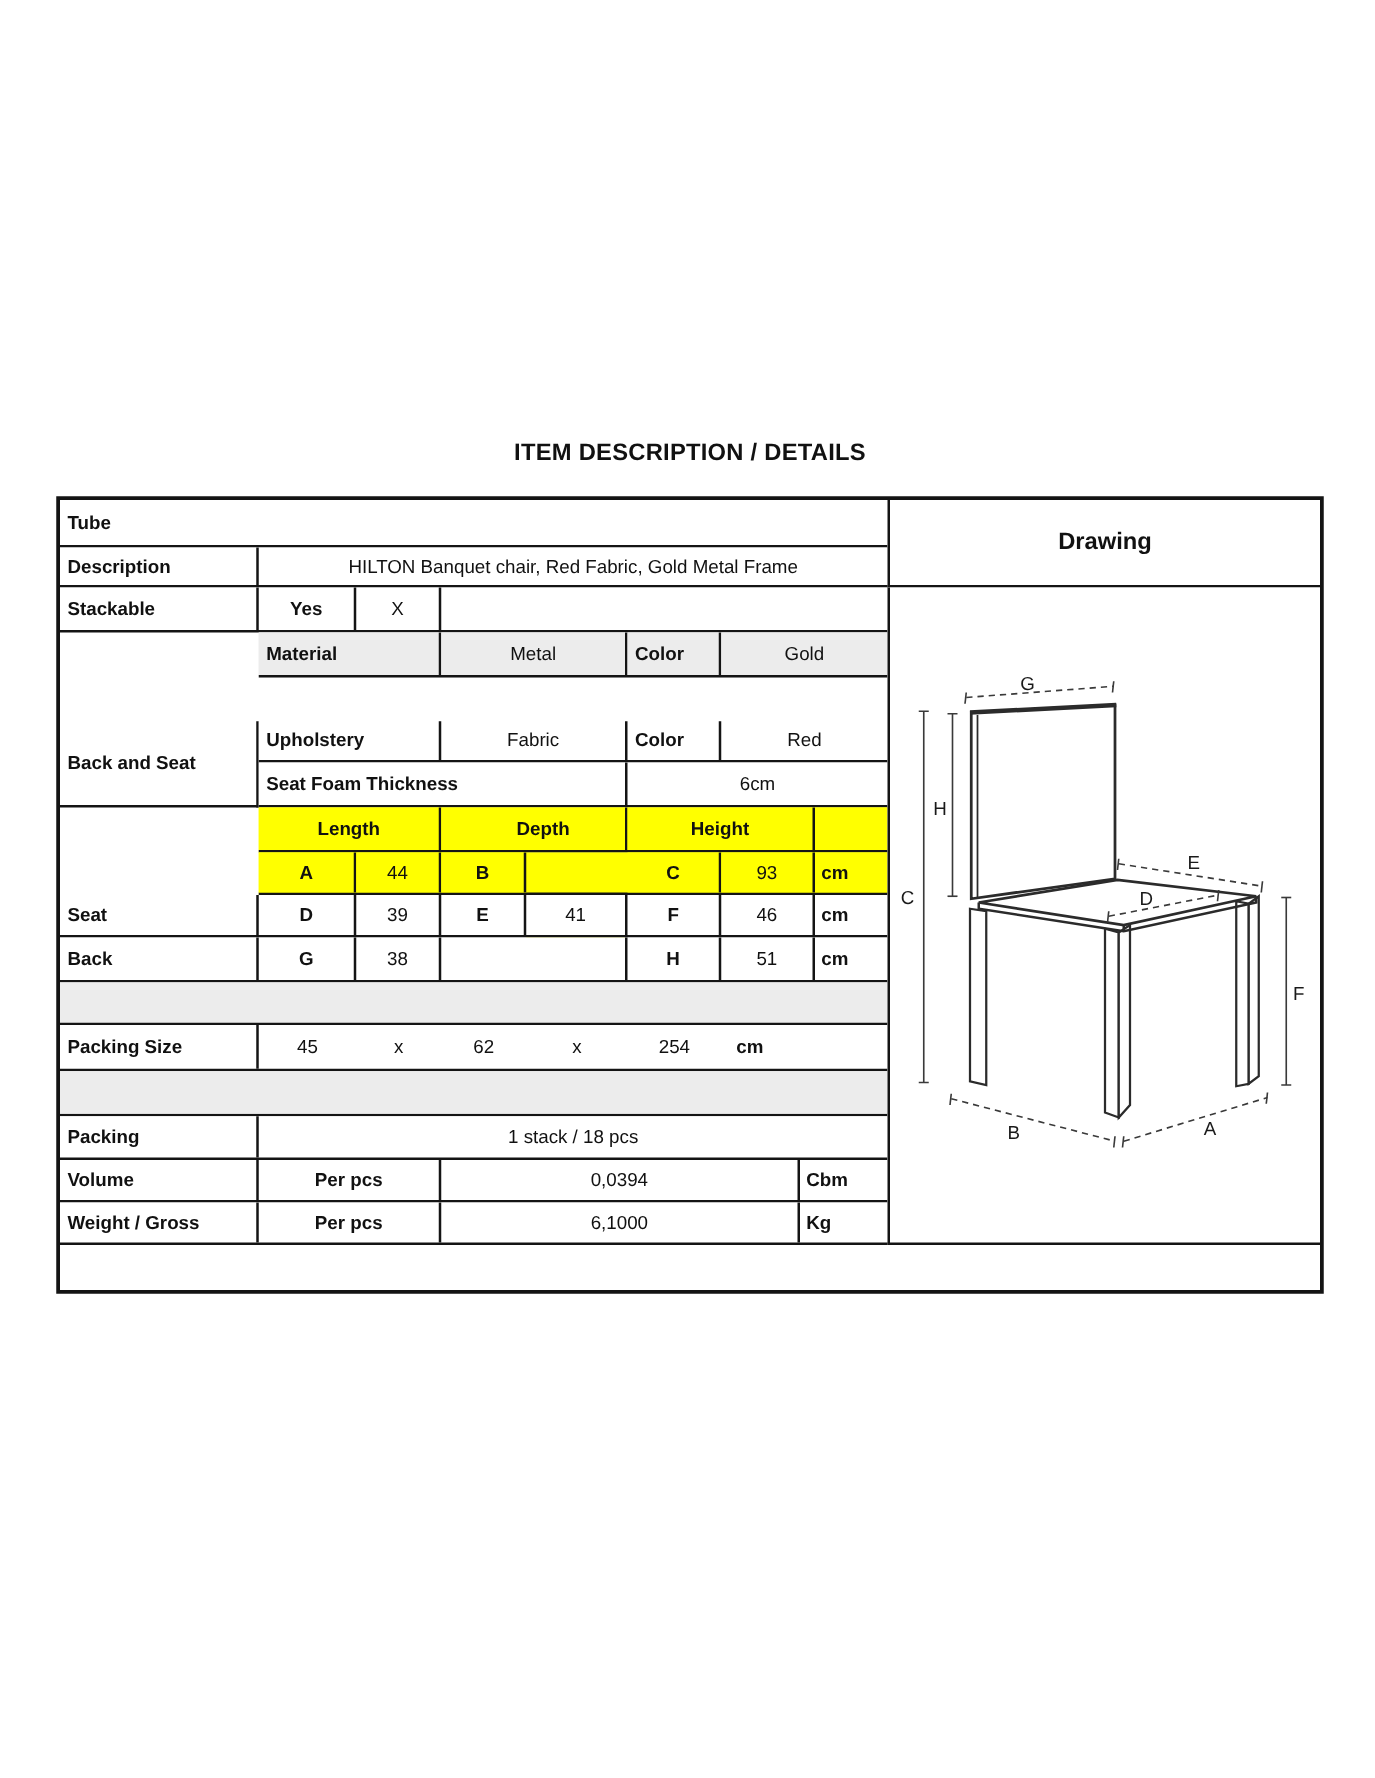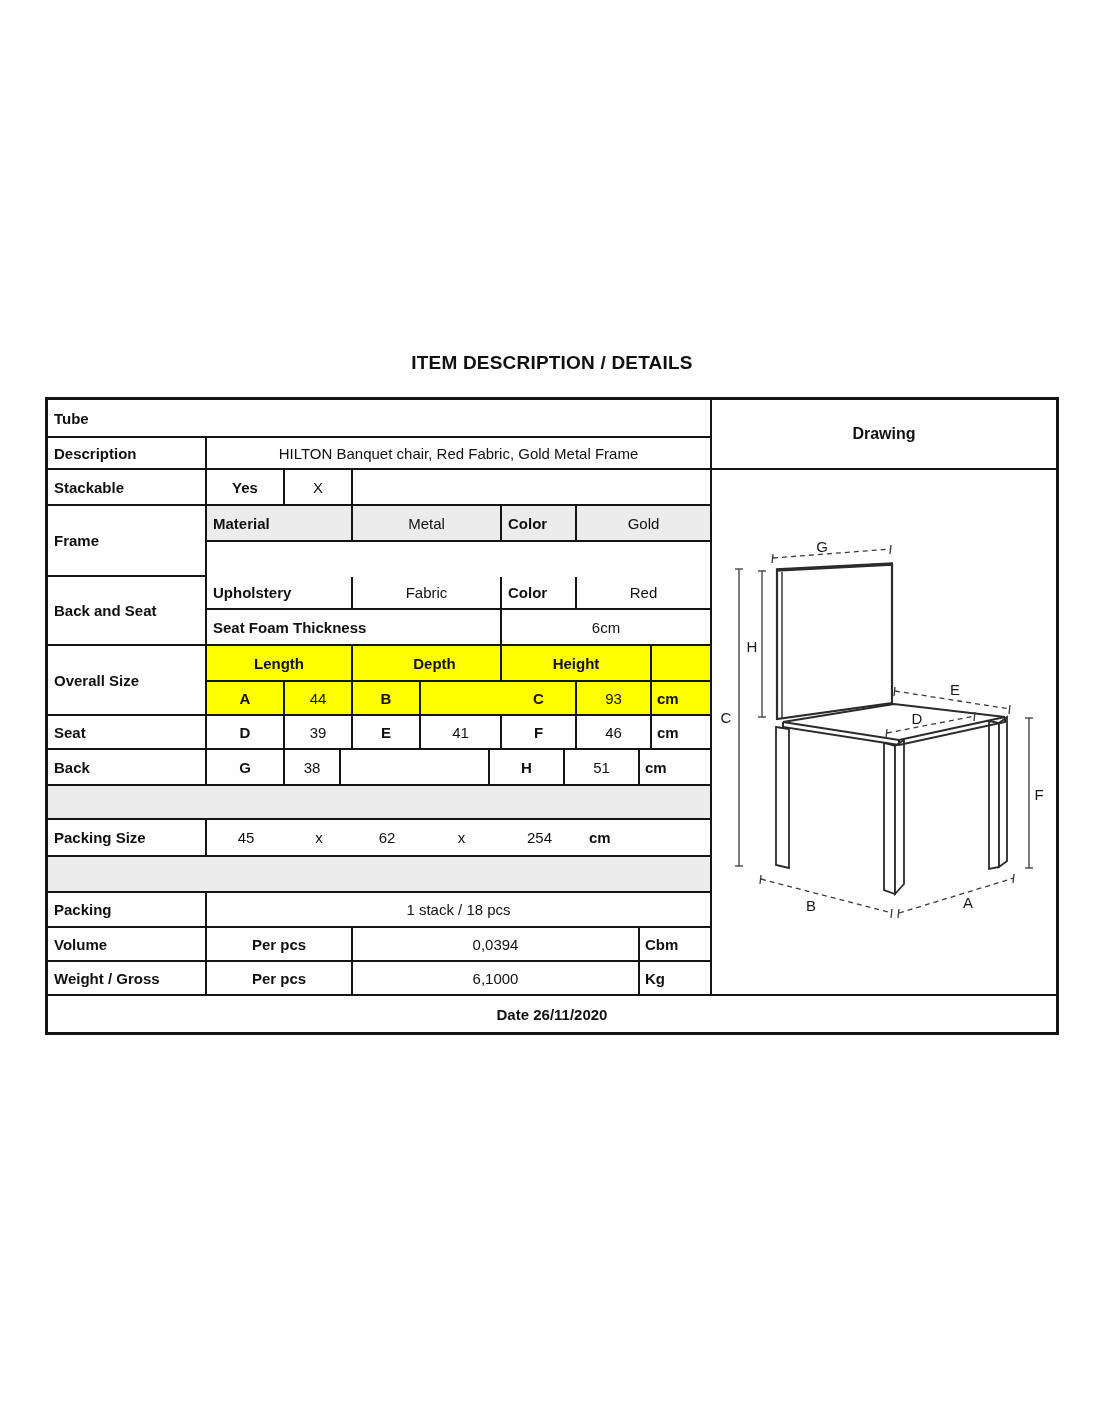--- a/index.html
+++ b/index.html
@@ -30,21 +30,21 @@
   .shade{background:#ececec;}
   .hl{background:#ffff00;}
   .spanlbl{position:absolute;box-sizing:border-box;display:flex;align-items:center;
     padding-left:6px;font-weight:bold;font-size:15px;
     border-right:2px solid #141414;border-bottom:2px solid #141414;background:#fff;}
   .pack-seg{display:flex;align-items:center;justify-content:center;height:100%;}
   .drawing-header{
     position:absolute;left:662px;top:0;width:346px;height:70px;box-sizing:border-box;
     border-left:2px solid #141414;border-bottom:2px solid #141414;
     display:flex;align-items:center;justify-content:center;
-    font-weight:bold;font-size:16px;background:#fff;
+    font-weight:bold;font-size:19px;background:#fff;
   }
   .drawing-area{
     position:absolute;left:662px;top:70px;width:346px;height:526px;box-sizing:border-box;
     border-left:2px solid #141414;border-bottom:2px solid #141414;background:#fff;
   }
   .drawing-area svg{display:block;}
   svg text{font-family:"Liberation Sans", sans-serif;font-size:15px;fill:#1a1a1a;}
 </style>
 </head>
 <body>
@@ -62,21 +62,20 @@
     <div class="cell" style="width:503px;">HILTON Banquet chair, Red Fabric, Gold Metal Frame</div>
   </div>
 
   <div class="row" style="left:0;top:70px;width:662px;height:36px;">
     <div class="cell lbl" style="width:159px;">Stackable</div>
     <div class="cell b" style="width:78px;">Yes</div>
     <div class="cell" style="width:68px;">X</div>
     <div class="cell" style="width:357px;"></div>
   </div>
 
-  <div class="spanlbl shade" style="left:0;top:106px;width:159px;height:71px;">Frame</div>
 
   <div class="row shade" style="left:159px;top:106px;width:503px;height:36px;">
     <div class="cell lbl shade" style="width:146px;">Material</div>
     <div class="cell shade" style="width:149px;">Metal</div>
     <div class="cell lbl shade" style="width:75px;">Color</div>
     <div class="cell shade" style="width:133px;">Gold</div>
   </div>
 
 
   <div class="spanlbl" style="left:0;top:177px;width:159px;height:69px;">Back and Seat</div>
@@ -86,21 +85,20 @@
     <div class="cell" style="width:149px;">Fabric</div>
     <div class="cell lbl" style="width:75px;">Color</div>
     <div class="cell" style="width:133px;">Red</div>
   </div>
 
   <div class="row" style="left:159px;top:210px;width:503px;height:36px;">
     <div class="cell lbl" style="width:295px;">Seat Foam Thickness</div>
     <div class="cell" style="width:208px;">6cm</div>
   </div>
 
-  <div class="spanlbl hl" style="left:0;top:246px;width:159px;height:70px;">Overall Size</div>
 
   <div class="row hl" style="left:159px;top:246px;width:503px;height:36px;">
     <div class="cell b hl" style="width:146px;">Length</div>
     <div class="cell b hl" style="width:149px;padding-left:16px;">Depth</div>
     <div class="cell b hl" style="width:150px;">Height</div>
     <div class="cell hl" style="width:58px;"></div>
   </div>
 
   <div class="row hl" style="left:159px;top:282px;width:503px;height:34px;">
     <div class="cell b hl" style="width:78px;">A</div>
@@ -119,21 +117,21 @@
     <div class="cell b" style="width:68px;">E</div>
     <div class="cell" style="width:81px;">41</div>
     <div class="cell b" style="width:75px;">F</div>
     <div class="cell" style="width:75px;">46</div>
     <div class="cell unit" style="width:58px;">cm</div>
   </div>
 
   <div class="row" style="left:0;top:350px;width:662px;height:36px;">
     <div class="cell lbl" style="width:159px;">Back</div>
     <div class="cell b" style="width:78px;">G</div>
-    <div class="cell" style="width:56px;">38</div>
+    <div class="cell" style="width:68px;">38</div>
     <div class="cell" style="width:149px;"></div>
     <div class="cell b" style="width:75px;">H</div>
     <div class="cell" style="width:75px;">51</div>
     <div class="cell unit" style="width:58px;">cm</div>
   </div>
 
   <div class="row shade" style="left:0;top:386px;width:662px;height:34px;">
     <div class="cell shade" style="width:662px;"></div>
   </div>
 
@@ -165,23 +163,20 @@
     <div class="cell unit" style="width:70px;">Cbm</div>
   </div>
 
   <div class="row" style="left:0;top:562px;width:662px;height:34px;">
     <div class="cell lbl" style="width:159px;">Weight / Gross</div>
     <div class="cell b" style="width:146px;">Per pcs</div>
     <div class="cell" style="width:287px;">6,1000</div>
     <div class="cell unit" style="width:70px;">Kg</div>
   </div>
 
-  <div class="row" style="left:0;top:596px;width:1008px;height:36px;border-bottom:none;">
-    <div class="cell b" style="width:1008px;border-right:none;">Date 26/11/2020</div>
-  </div>
 
   <div class="drawing-header">Drawing</div>
 
   <div class="drawing-area">
     <svg width="344" height="524" viewBox="0 0 344 524">
 
       <g>
         <polygon points="65,100 180,94 180,233 65,249" fill="#ffffff" stroke="#2b2b2b" stroke-width="2.2"></polygon>
         <line x1="64" y1="100" x2="181" y2="94" stroke="#2b2b2b" stroke-width="3.6"></line>
         <line x1="70" y1="102" x2="70" y2="248" stroke="#2b2b2b" stroke-width="1.4"></line>

